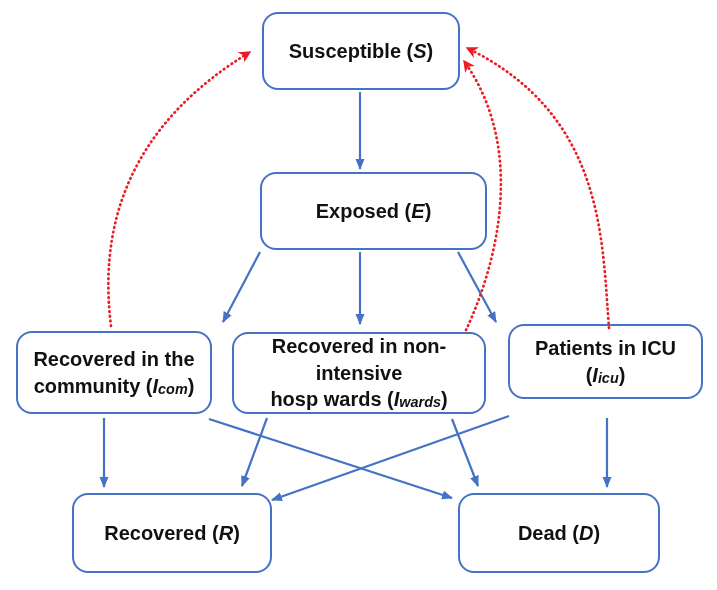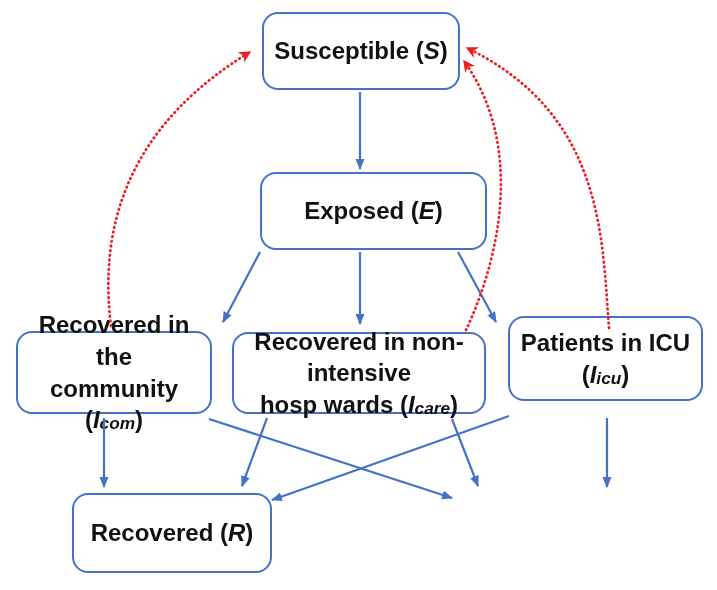--- a/index.html
+++ b/index.html
@@ -22,21 +22,21 @@
     border:2.2px solid var(--blue);
     border-radius:16px;
     background:#ffffff;
     display:flex;
     flex-direction:column;
     align-items:center;
     justify-content:center;
     text-align:center;
     color:var(--text);
     font-weight:bold;
-    font-size:24px;
+    font-size:20px;
     line-height:1.32;
     padding:2px 6px;
   }
   .var{font-style:italic;}
   .sub{font-style:italic;font-size:0.72em;vertical-align:-0.08em;letter-spacing:0;}
   svg.arrows{
     position:absolute;left:0;top:0;
     pointer-events:none;
   }
   .blue-line{stroke:var(--blue);stroke-width:2.2;fill:none;}
@@ -60,32 +60,35 @@
     <div><span>Exposed (</span><span class="var">E</span><span>)</span></div>
   </div>
 
   <div class="node" style="left:16px;top:331px;width:196px;height:83px;">
     <div>Recovered in the</div>
     <div><span>community (</span><span class="var">I</span><span class="sub">com</span><span>)</span></div>
   </div>
 
   <div class="node" style="left:232px;top:332px;width:254px;height:82px;">
     <div>Recovered in non-intensive</div>
-    <div><span>hosp wards (</span><span class="var">I</span><span class="sub">care</span><span>)</span></div>
+    <div><span>hosp wards (</span><span class="var">I</span><span class="sub">wards</span><span>)</span></div>
   </div>
 
-  <div class="node" style="left:508px;top:316px;width:195px;height:85px;">
+  <div class="node" style="left:508px;top:324px;width:195px;height:75px;">
     <div>Patients in ICU</div>
     <div><span>(</span><span class="var">I</span><span class="sub">icu</span><span>)</span></div>
   </div>
 
   <div class="node" style="left:72px;top:493px;width:200px;height:80px;">
     <div><span>Recovered (</span><span class="var">R</span><span>)</span></div>
   </div>
 
+  <div class="node" style="left:458px;top:493px;width:202px;height:80px;">
+    <div><span>Dead (</span><span class="var">D</span><span>)</span></div>
+  </div>
 
   <svg class="arrows" width="717" height="590" viewBox="0 0 717 590">
     <defs>
       <marker id="mb" markerUnits="userSpaceOnUse" markerWidth="13" markerHeight="11" refX="10" refY="4.5" orient="auto">
         <path d="M0,0 L11,4.5 L0,9 Z" class="mk-blue"></path>
       </marker>
       <marker id="mr" markerUnits="userSpaceOnUse" markerWidth="14" markerHeight="14" refX="10.5" refY="6" orient="auto">
         <path d="M0,0 L12,6 L0,12 L3.5,6 Z" class="mk-red"></path>
       </marker>
     </defs>

